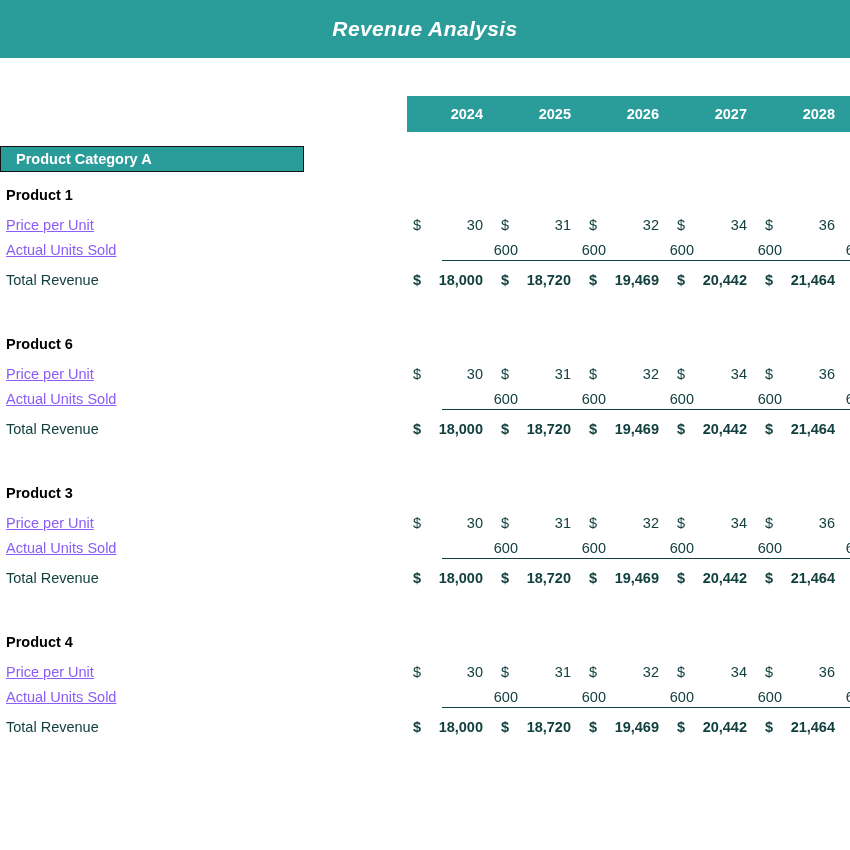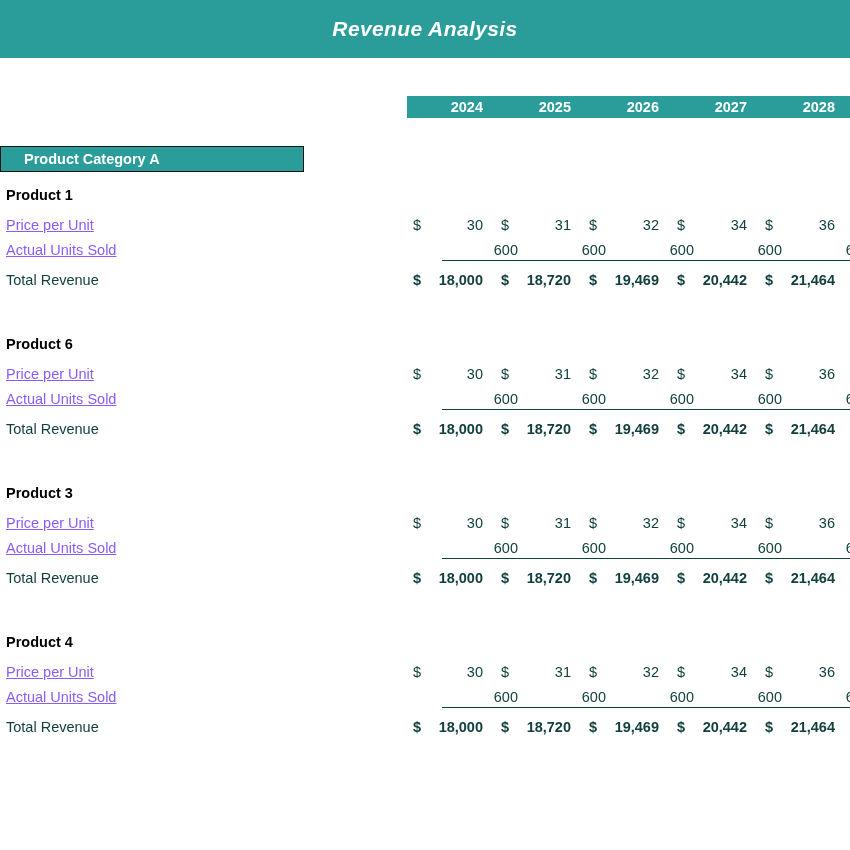--- a/index.html
+++ b/index.html
@@ -45,21 +45,21 @@
   }
   .years-spacer {
     width: 407px;
     flex: 0 0 auto;
   }
   .years-band {
     background: #2a9d9b;
     display: flex;
     flex: 0 0 auto;
     width: 443px;
-    height: 22px;
+    height: 36px;
     align-items: center;
   }
   .year-cell {
     width: 88px;
     text-align: right;
     padding-right: 12px;
     box-sizing: border-box;
     color: #ffffff;
     font-size: 14.5px;
     font-weight: bold;
@@ -84,21 +84,21 @@
     line-height: 20px;
   }
   .label.category {
     background: #2a9d9b;
     color: #ffffff;
     font-weight: bold;
     width: 304px;
     height: 26px;
     line-height: 24px;
     border: 1.5px solid #111111;
-    padding-left: 23px;
+    padding-left: 15px;
   }
   .label.product {
     font-weight: bold;
     color: #000000;
   }
   .label.sub {
     font-weight: normal;
     color: #8b5cf6;
     text-decoration: underline;
   }

